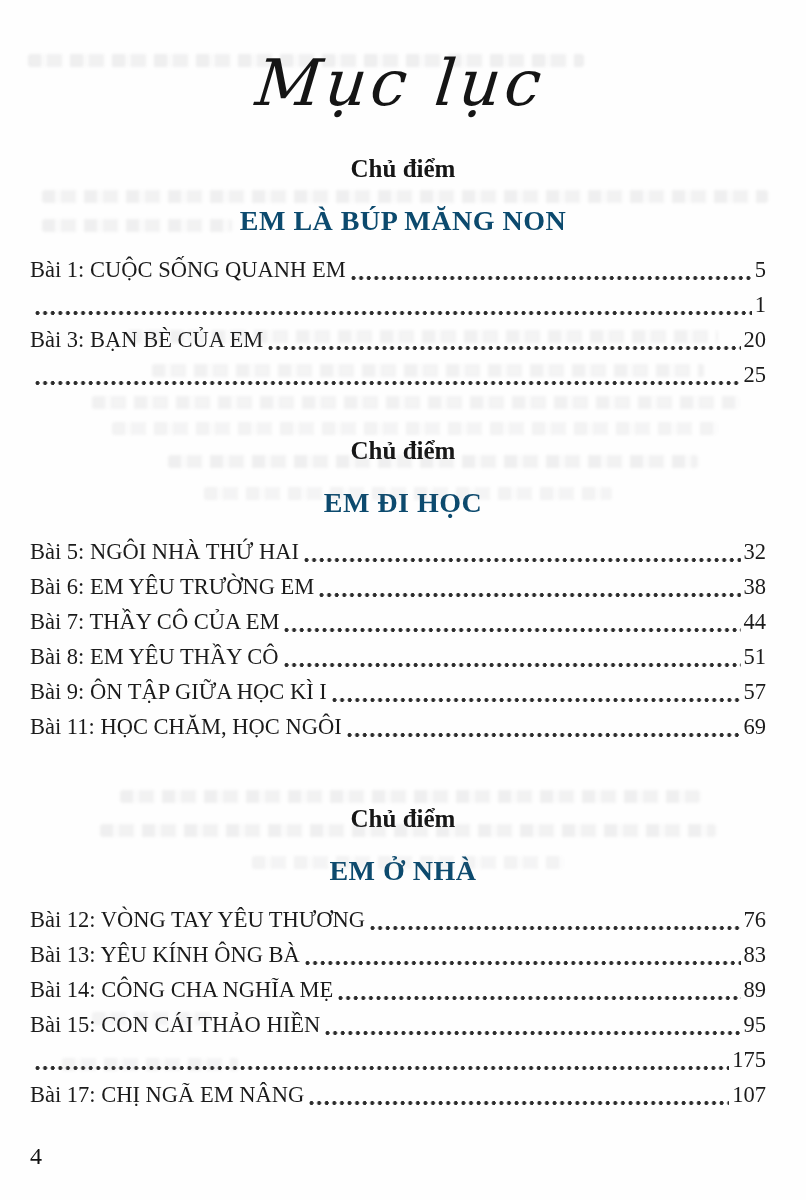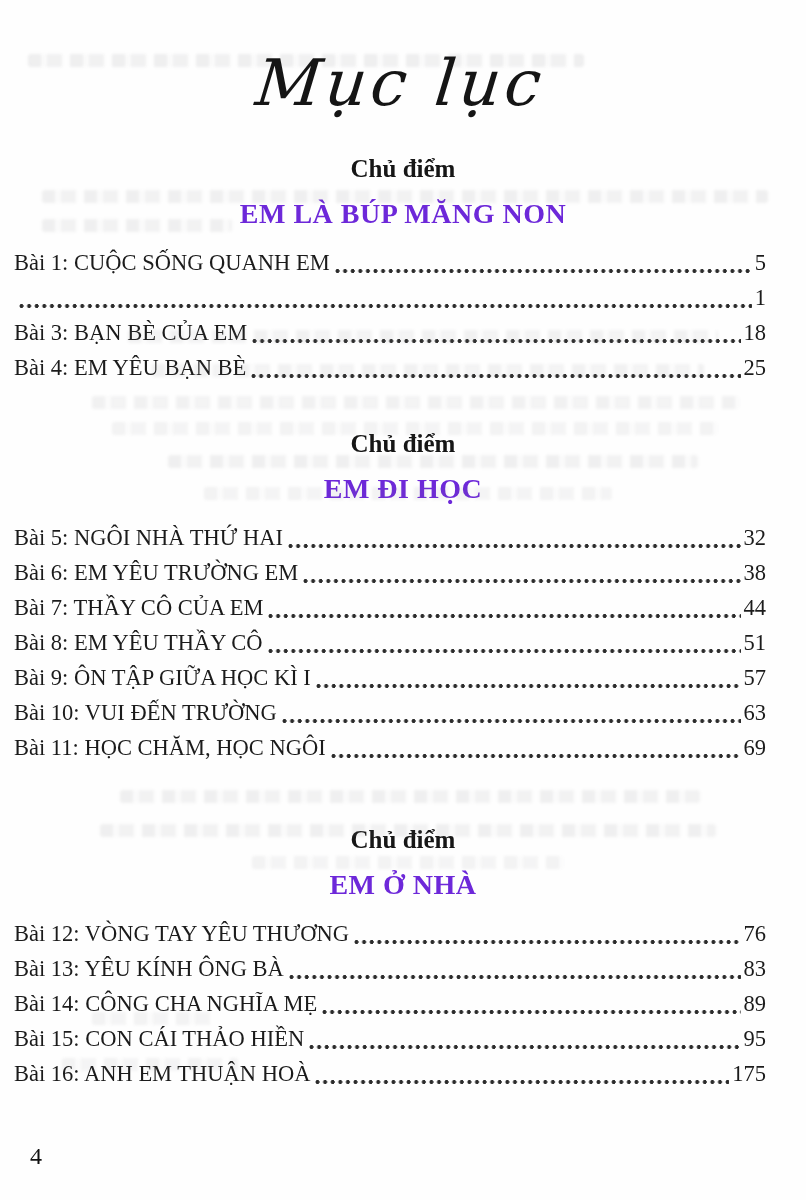--- a/index.html
+++ b/index.html
@@ -53,32 +53,32 @@
     font-size: 25px;
     line-height: 30px;
     color: #161616;
   }
   .sec-title {
     text-align: center;
     font-weight: 700;
     font-size: 28px;
     line-height: 34px;
     letter-spacing: 0.5px;
-    margin-top: 13px;
+    margin-top: 20px;
     margin-bottom: 14px;
-    color: #6d28d9;
+    color: #0c4a6e;
   }
 
   .row {
     display: flex;
     align-items: baseline;
     font-size: 22.5px;
     line-height: 35px;
     height: 35px;
-    padding: 0 40px 0 14px;
+    padding: 0 40px 0 30px;
   }
   .row .label { white-space: nowrap; color: #1b1b1b; }
   .row .leader {
     flex: 1 1 auto;
     align-self: stretch;
     margin: 0 3px 0 5px;
     background-image: radial-gradient(circle at 2.5px calc(100% - 9px), #2b2b2b 1.7px, transparent 2.3px);
     background-size: 7.6px 100%;
     background-repeat: repeat-x;
   }
@@ -123,24 +123,23 @@
           <span class="leader"></span>
           <span class="num">5</span>
         </div>
         <div class="row">
           <span class="leader"></span>
           <span class="num">1</span>
         </div>
         <div class="row">
           <span class="label">Bài 3: BẠN BÈ CỦA EM</span>
           <span class="leader"></span>
-          <span class="num">18</span>
-        </div>
-        <div class="row">
-          <span class="label">Bài 4: EM YÊU BẠN BÈ</span>
+          <span class="num">20</span>
+        </div>
+        <div class="row">
           <span class="leader"></span>
           <span class="num">25</span>
         </div>
       </section>
       <section class="toc-section">
         <div class="sec-header">Chủ điểm</div>
         <div class="sec-title">EM ĐI HỌC</div>
         <div class="row">
           <span class="label">Bài 5: NGÔI NHÀ THỨ HAI</span>
           <span class="leader"></span>
@@ -160,25 +159,20 @@
           <span class="label">Bài 8: EM YÊU THẦY CÔ</span>
           <span class="leader"></span>
           <span class="num">51</span>
         </div>
         <div class="row">
           <span class="label">Bài 9: ÔN TẬP GIỮA HỌC KÌ I</span>
           <span class="leader"></span>
           <span class="num">57</span>
         </div>
         <div class="row">
-          <span class="label">Bài 10: VUI ĐẾN TRƯỜNG</span>
-          <span class="leader"></span>
-          <span class="num">63</span>
-        </div>
-        <div class="row">
           <span class="label">Bài 11: HỌC CHĂM, HỌC NGÔI</span>
           <span class="leader"></span>
           <span class="num">69</span>
         </div>
       </section>
       <section class="toc-section">
         <div class="sec-header">Chủ điểm</div>
         <div class="sec-title">EM Ở NHÀ</div>
         <div class="row">
           <span class="label">Bài 12: VÒNG TAY YÊU THƯƠNG</span>
@@ -194,21 +188,25 @@
           <span class="label">Bài 14: CÔNG CHA NGHĨA MẸ</span>
           <span class="leader"></span>
           <span class="num">89</span>
         </div>
         <div class="row">
           <span class="label">Bài 15: CON CÁI THẢO HIỀN</span>
           <span class="leader"></span>
           <span class="num">95</span>
         </div>
         <div class="row">
-          <span class="label">Bài 16: ANH EM THUẬN HOÀ</span>
           <span class="leader"></span>
           <span class="num">175</span>
+        </div>
+        <div class="row">
+          <span class="label">Bài 17: CHỊ NGÃ EM NÂNG</span>
+          <span class="leader"></span>
+          <span class="num">107</span>
         </div>
       </section>
     </main>
 
   <div class="folio">4</div>
 </div>
 
 </body></html>

